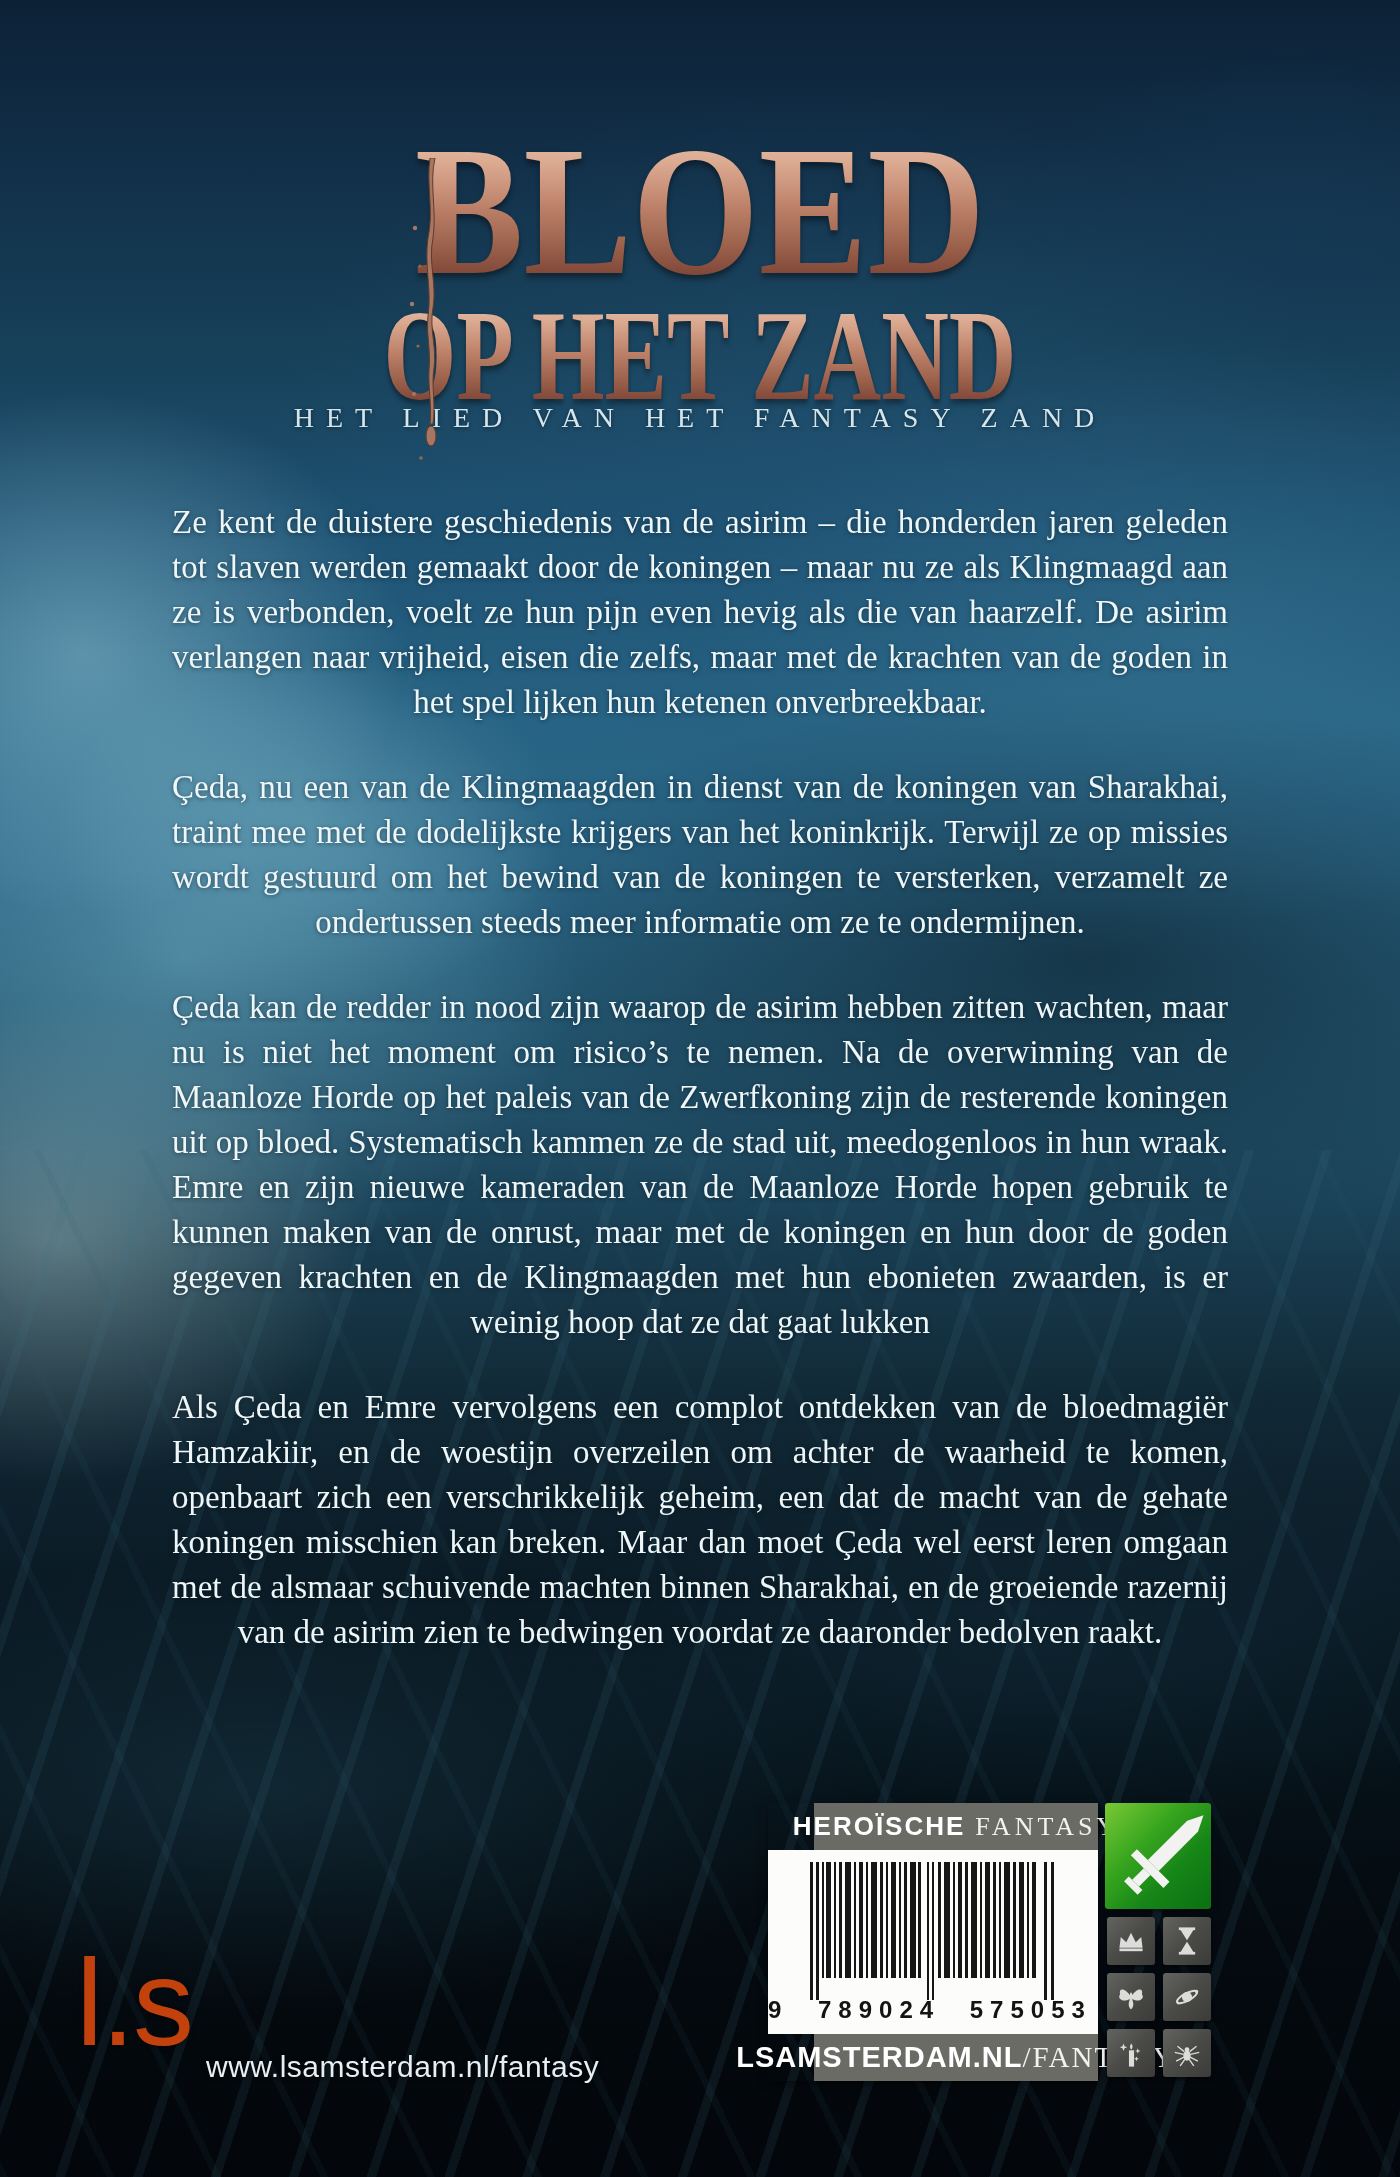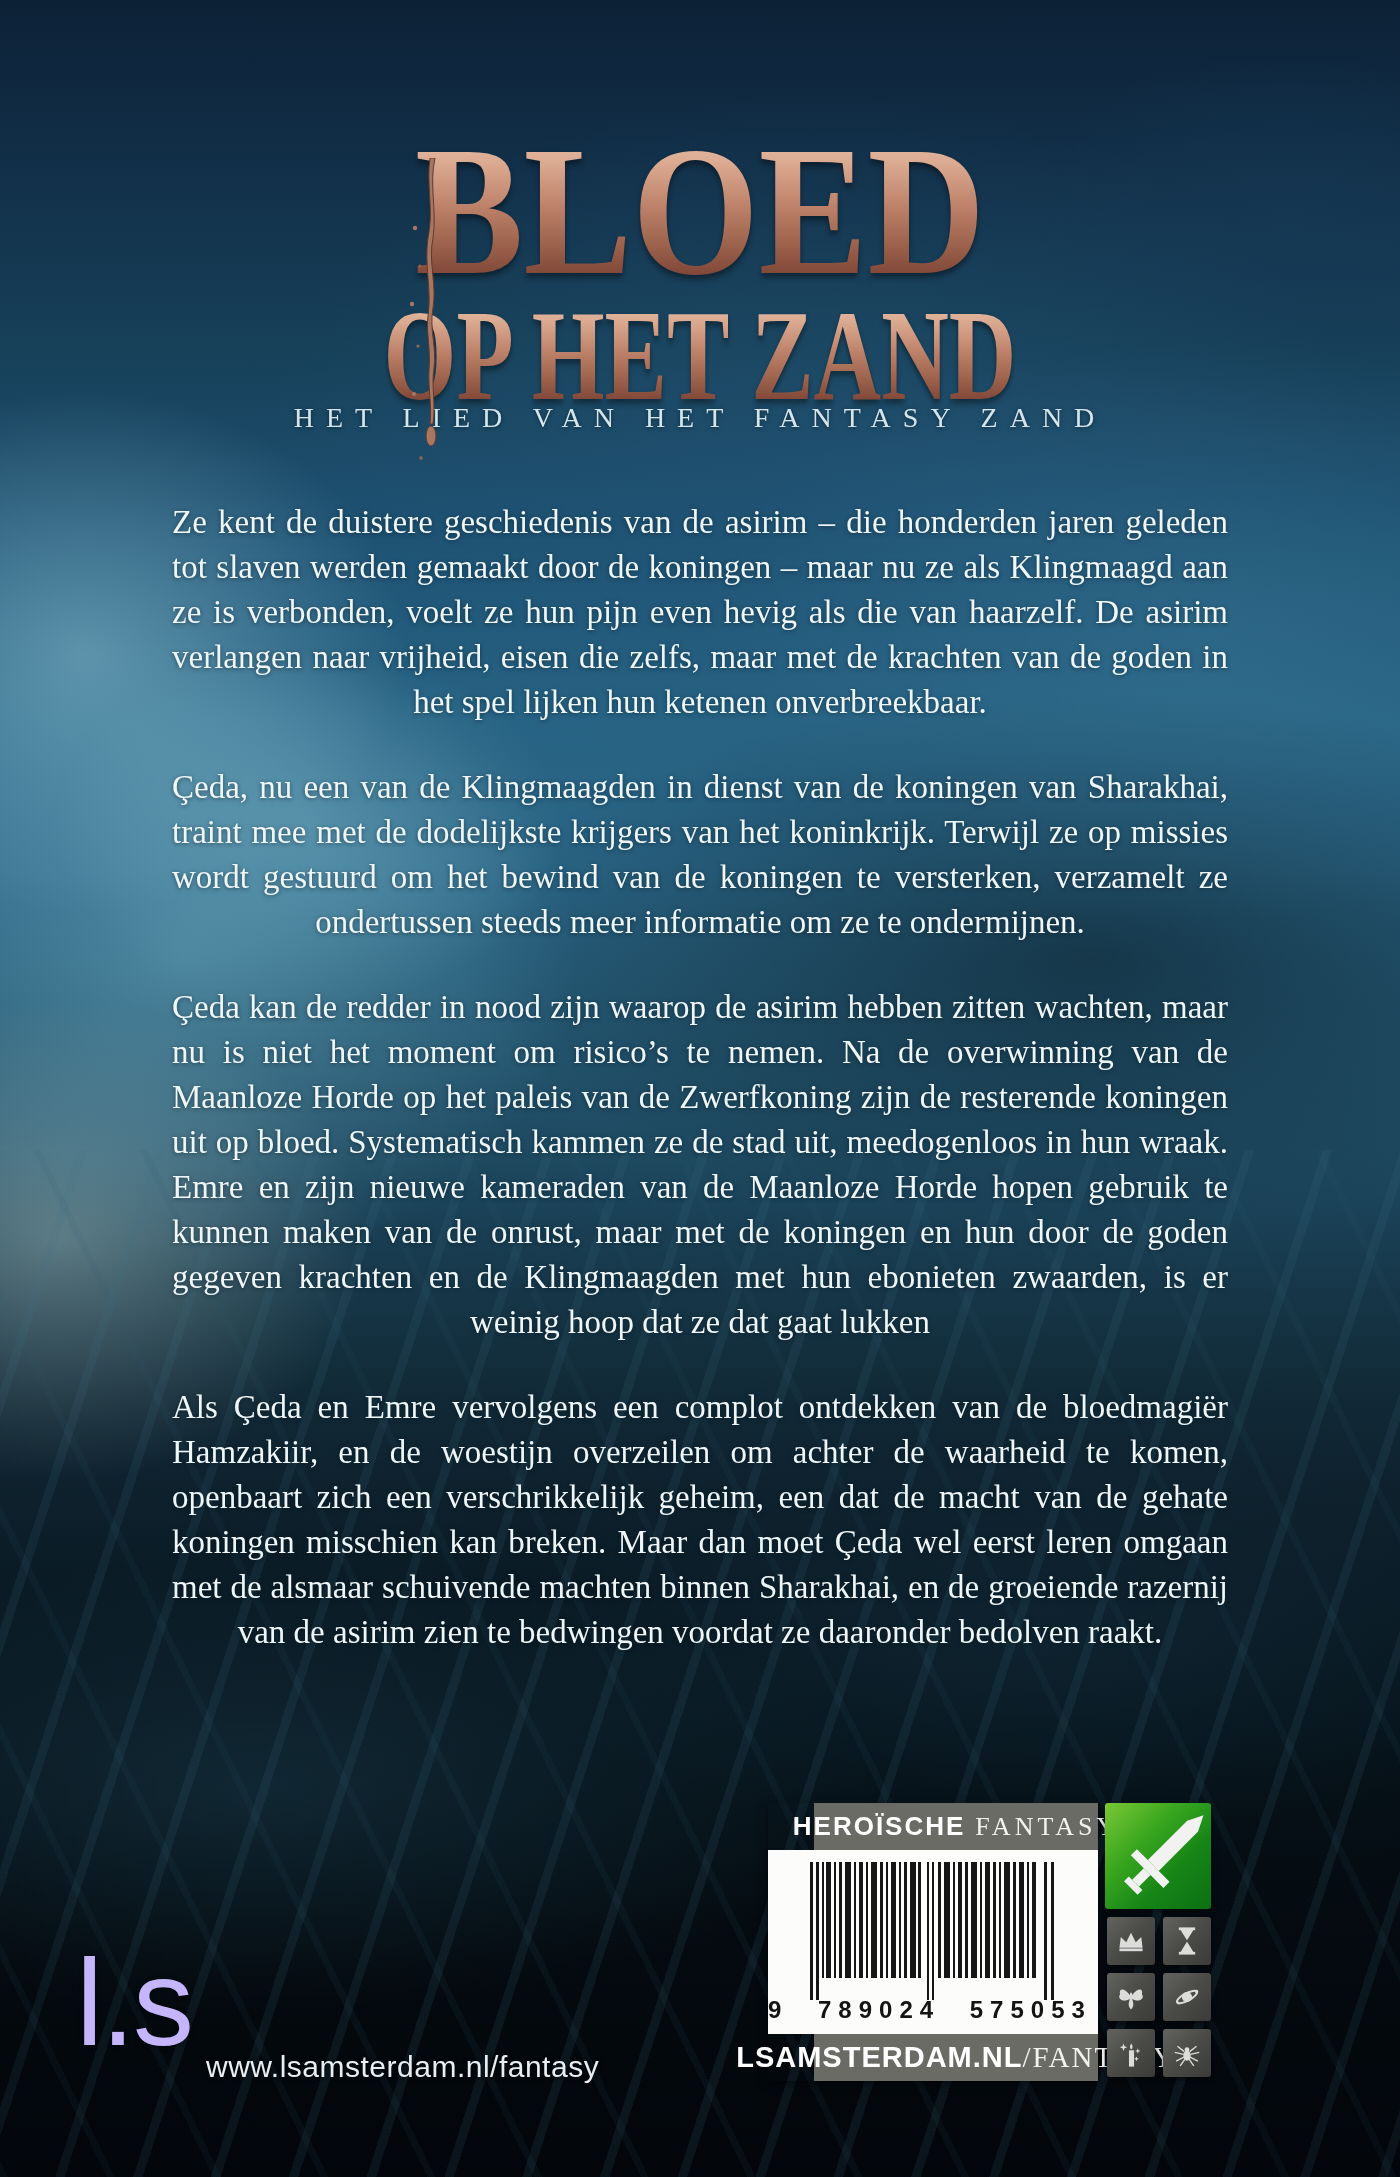--- a/index.html
+++ b/index.html
@@ -78,21 +78,21 @@
   .icon-grid{position:absolute;left:1107px;top:1917px;display:grid;
     grid-template-columns:48px 48px;grid-auto-rows:48px;gap:8px;}
   .tile{background:linear-gradient(135deg,#63635f 0%,#4a4a47 50%,#3b3b39 100%);
     border-radius:3px;display:flex;align-items:center;justify-content:center;
     box-shadow:0 2px 5px rgba(0,0,0,.55);}
   .tile svg{fill:#dcdcda;}
 
   
   .publisher-logo{position:absolute;left:76px;top:1942px;line-height:1;
     font-family:"Liberation Sans",sans-serif;font-size:122px;letter-spacing:-2px;
-    color:#c4b5fd;text-shadow:0 1px 5px rgba(0,0,0,.4);}
+    color:#c2410c;text-shadow:0 1px 5px rgba(0,0,0,.4);}
   .website{position:absolute;left:206px;top:2050px;
     font-family:"Liberation Sans",sans-serif;font-size:30px;letter-spacing:.5px;
     color:#e7eff3;text-shadow:0 1px 4px rgba(0,0,0,.5);}
 </style>
 </head>
 <body>
 
 <div class="cover">
   <div class="bg-sky"></div>
   <div class="bg-clouds"></div>

